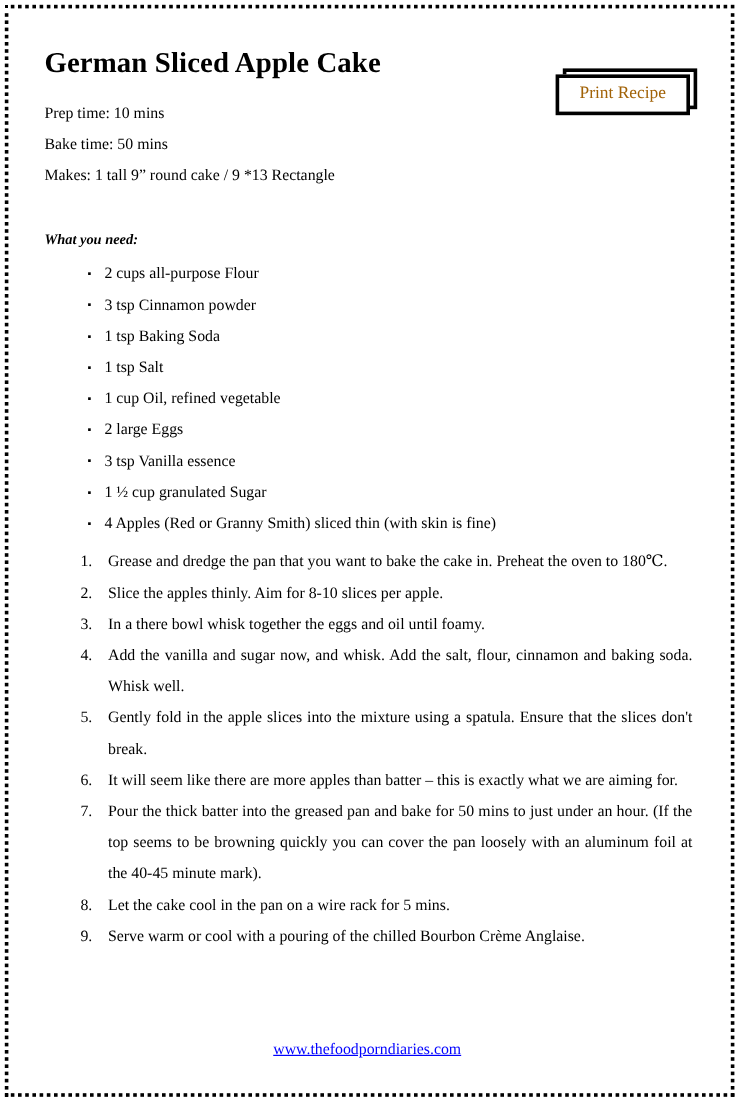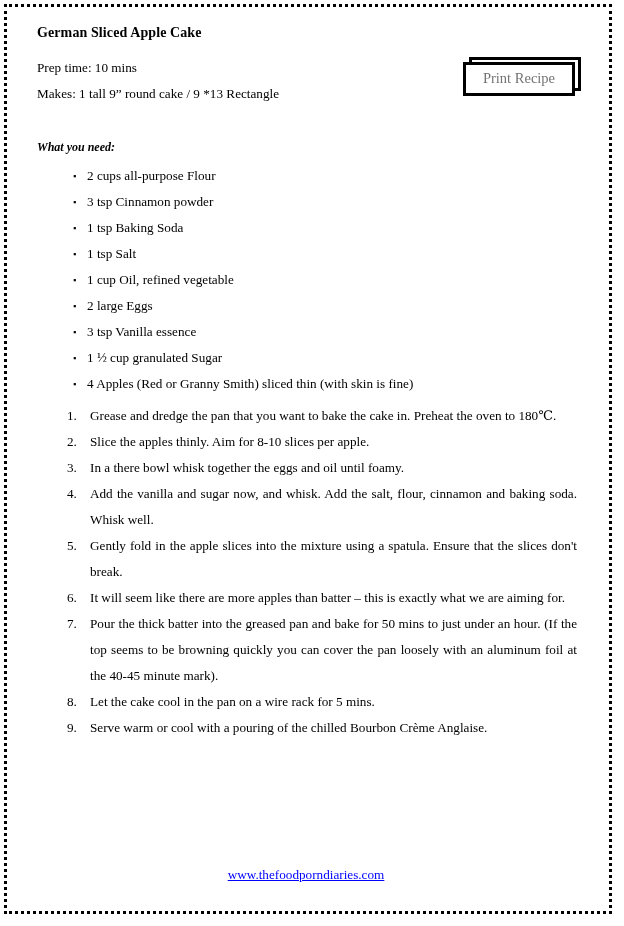--- a/index.html
+++ b/index.html
@@ -33,24 +33,24 @@
     left: 0;
     top: 0;
     right: 0;
     bottom: 0;
     padding: 12px 26px 0 30px;
     box-sizing: border-box;
   }
 
   
   .recipe-title {
-    font-size: 14px;
+    font-size: 24px;
     font-weight: bold;
     letter-spacing: 0.1px;
-    margin: 6px 0 0 0;
+    margin: 20px 0 0 0;
     line-height: 1.2;
   }
 
   
   .meta-block {
     margin-top: 13px;
   }
   .meta-line {
     font-size: 13.2px;
     line-height: 26px;
@@ -87,21 +87,21 @@
   }
   .print-button .shape-label {
     position: absolute;
     left: 0;
     top: 5px;
     width: 112px;
     height: 34px;
     line-height: 32px;
     text-align: center;
     font-size: 14.5px;
-    color: #737373;
+    color: #a16207;
     z-index: 3;
   }
 
   
   .section-heading {
     font-size: 12px;
     font-weight: bold;
     font-style: italic;
     margin: 0;
   }
@@ -173,20 +173,21 @@
 </head>
 <body>
 
 <div class="page">
   <div class="page-inner">
 
     <h1 class="recipe-title">German Sliced Apple Cake</h1>
 
     <div class="meta-block">
       <div class="meta-line">Prep time: 10 mins</div>
+      <div class="meta-line">Bake time: 50 mins</div>
       <div class="meta-line">Makes: 1 tall 9” round cake / 9 *13 Rectangle</div>
     </div>
 
     <div class="print-button">
       <div class="shape-back"></div>
       <div class="shape-front"></div>
       <div class="shape-label">Print Recipe</div>
     </div>
 
     <div class="section-heading heading-need">What you need:</div>

